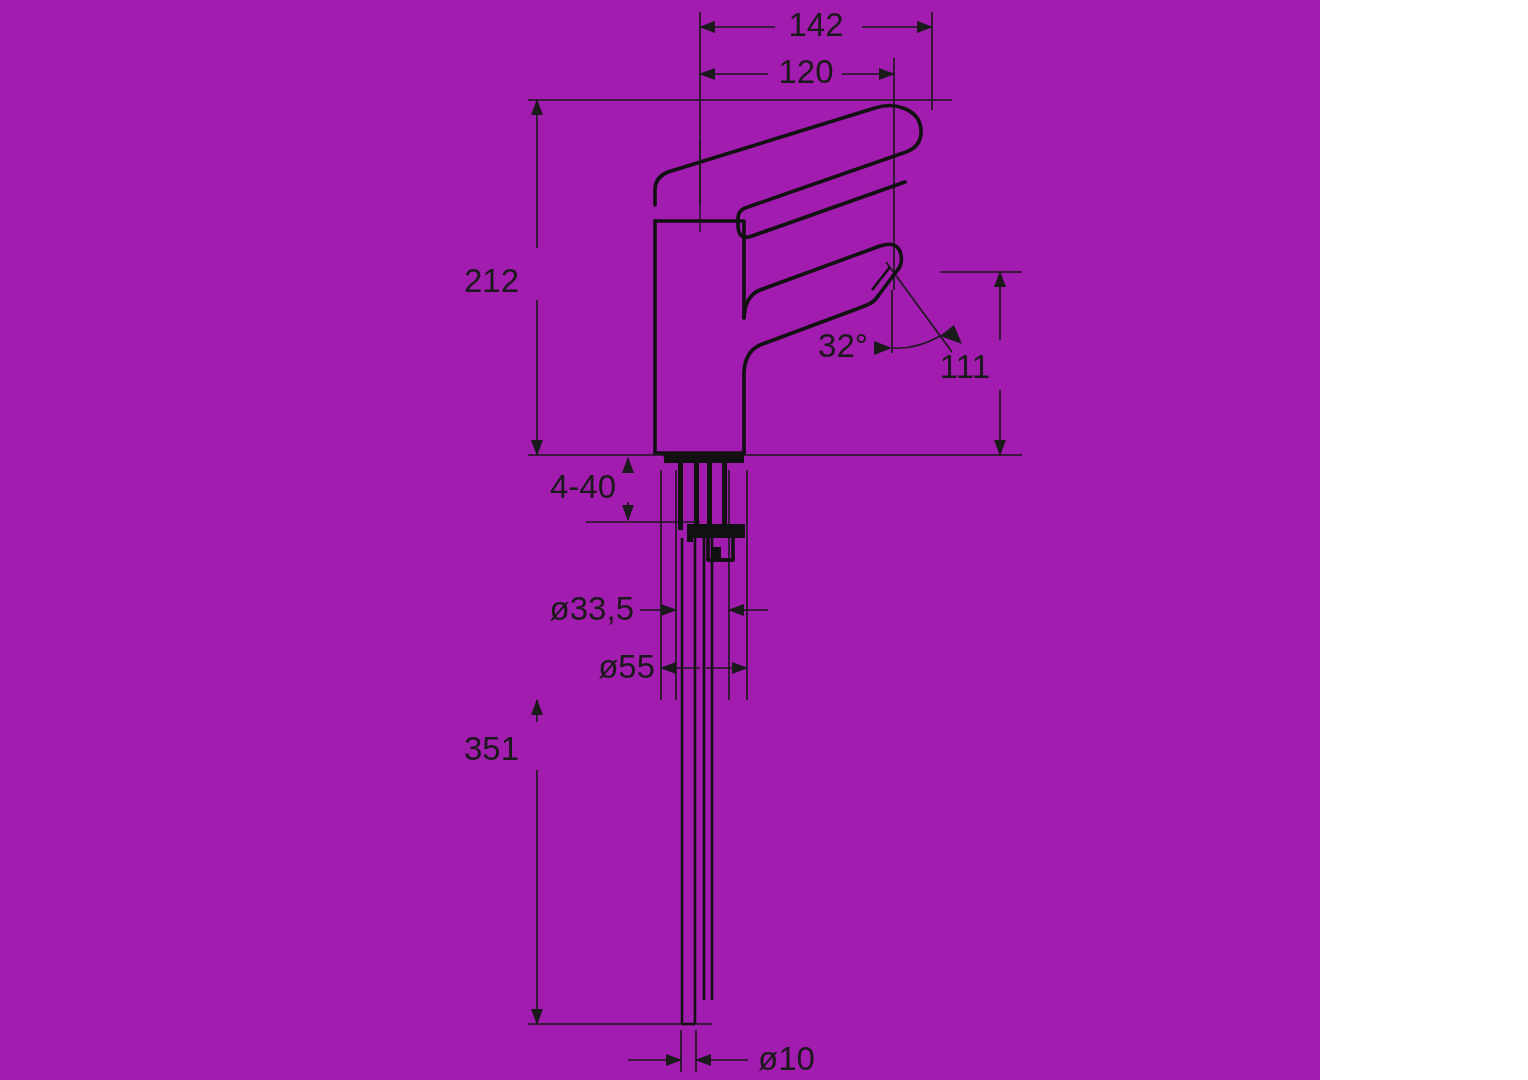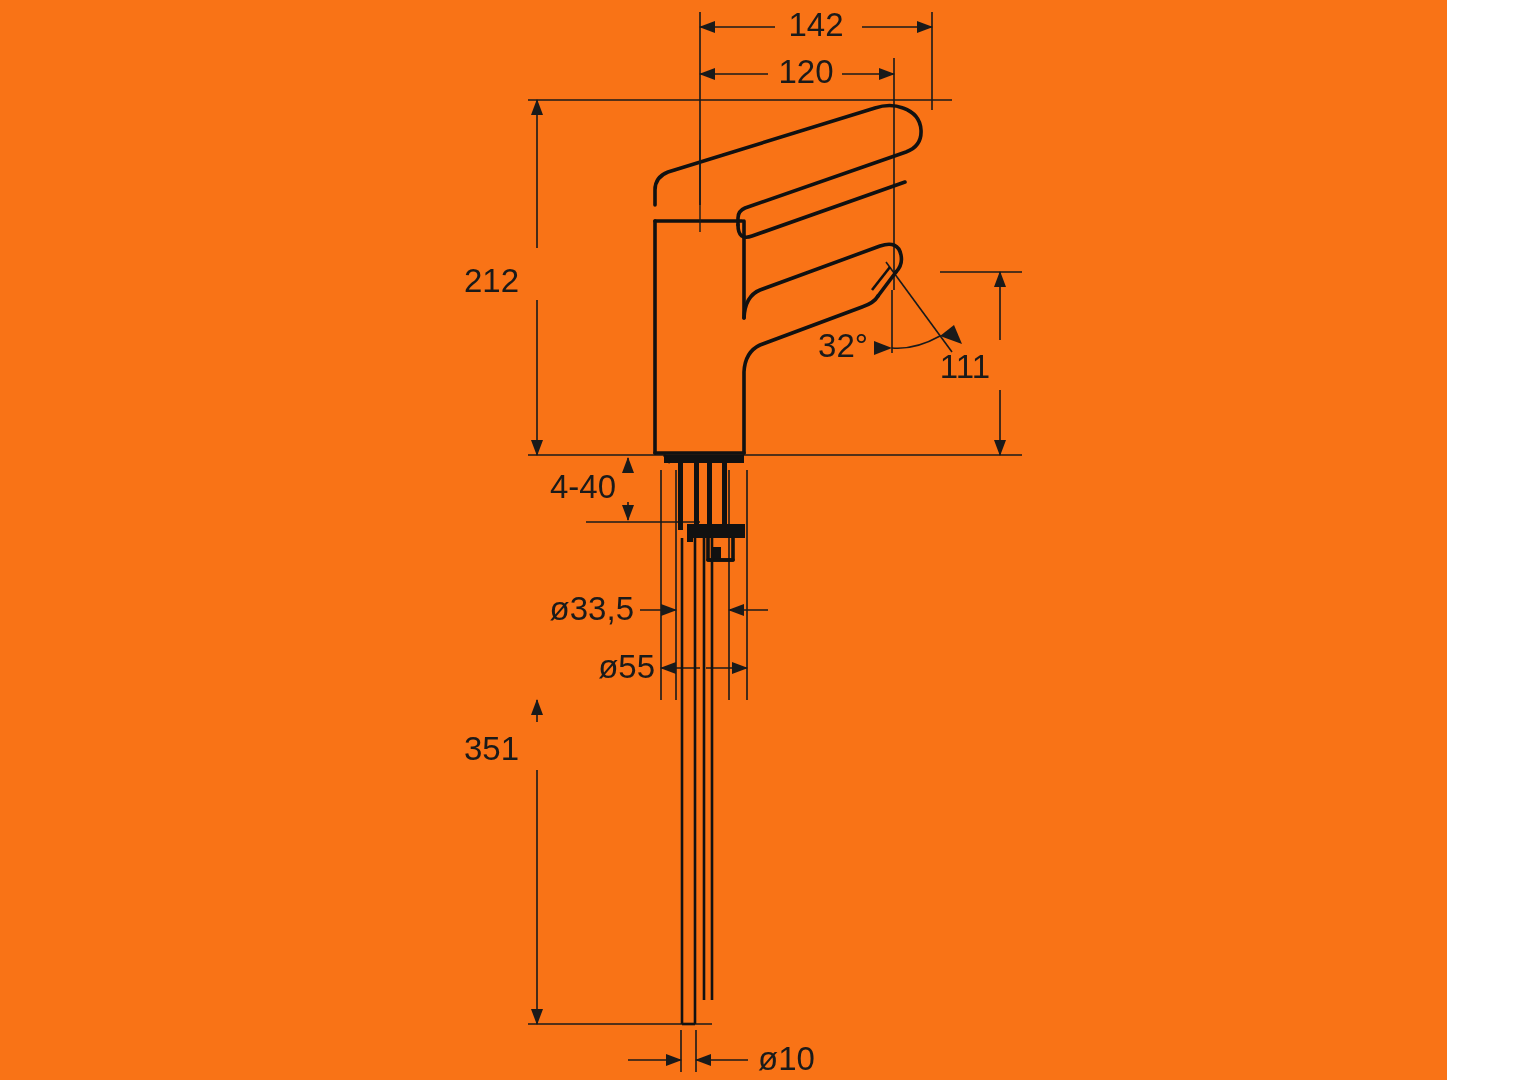--- a/index.html
+++ b/index.html
@@ -5,23 +5,23 @@
   html, body {
     margin: 0;
     padding: 0;
     background: #ffffff;
   }
   body {
     font-family: "Liberation Sans", sans-serif;
   }
   #drawing-root {
     position: relative;
-    width: 1447px;
+    width: 1320px;
     height: 1080px;
-    background: #f97316;
+    background: #a21caf;
     overflow: hidden;
   }
   #drawing-svg {
     position: absolute;
     top: 0;
     left: 0;
     width: 1528px;
     height: 1080px;
   }
   .dim-text {

